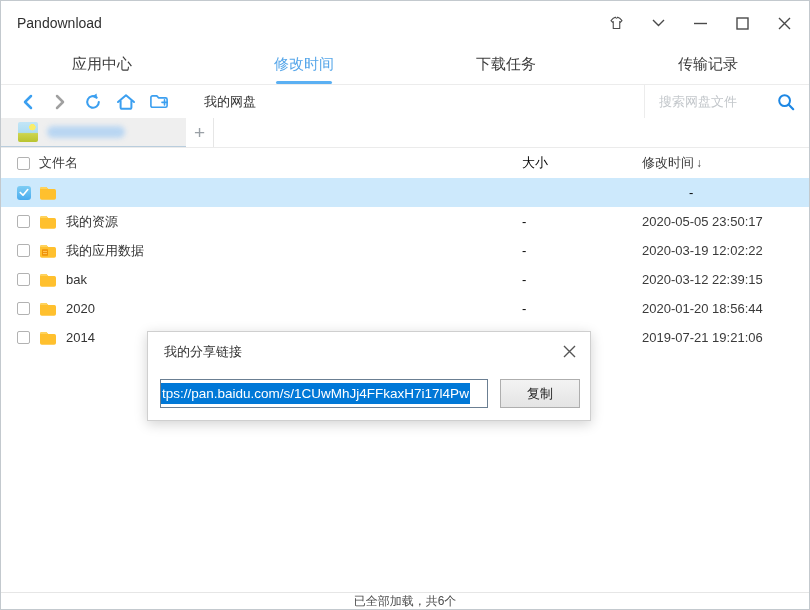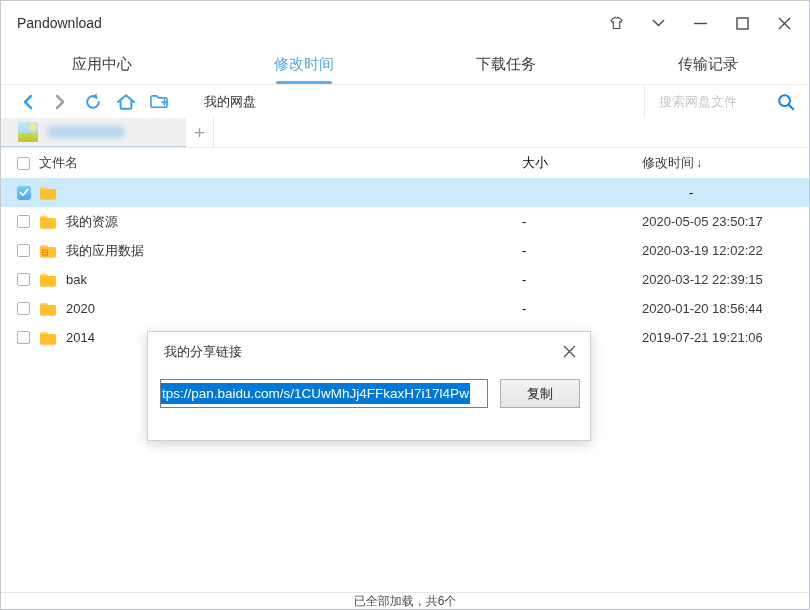--- a/index.html
+++ b/index.html
@@ -51,21 +51,21 @@
   .col-name { flex:1; display:flex; align-items:center; gap:9px; overflow:hidden; }
   .col-size { width:120px; color:#000000; }
   .col-time { width:167px; color:#3a3a3a; }
   .checkbox { width:13px; height:13px; border:1px solid #b2b2b2; border-radius:2px;
               background:#fff; cursor:pointer; }
   .checkbox.checked { border:none; width:14px; height:14px; border-radius:3px;
               background:linear-gradient(180deg,#7ecdf4,#49abee);
               display:flex; align-items:center; justify-content:center; }
   .sort-arrow { font-size:12px; color:#444; margin-left:2px; }
   
-  .dialog { position:absolute; left:146px; top:330px; width:444px; height:110px;
+  .dialog { position:absolute; left:146px; top:330px; width:444px; height:90px;
             background:#fff; border:1px solid #cfcfcf;
             box-shadow:0 3px 12px rgba(0,0,0,.18); z-index:10; }
   .dlg-title { position:absolute; left:16px; top:11px; font-size:13px; color:#333; }
   .dlg-close { position:absolute; right:12px; top:10px; width:18px; height:18px;
                display:flex; align-items:center; justify-content:center; cursor:pointer; }
   .dlg-input { position:absolute; left:12px; top:47px; width:328px; height:29px;
                border:1px solid #6b7f92; background:#fff; overflow:hidden;
                display:flex; align-items:center; cursor:text; }
   .dlg-input .sel { background:#0078d7; color:#fff; font-size:13.5px;
                white-space:nowrap; padding:3px 1px; }

